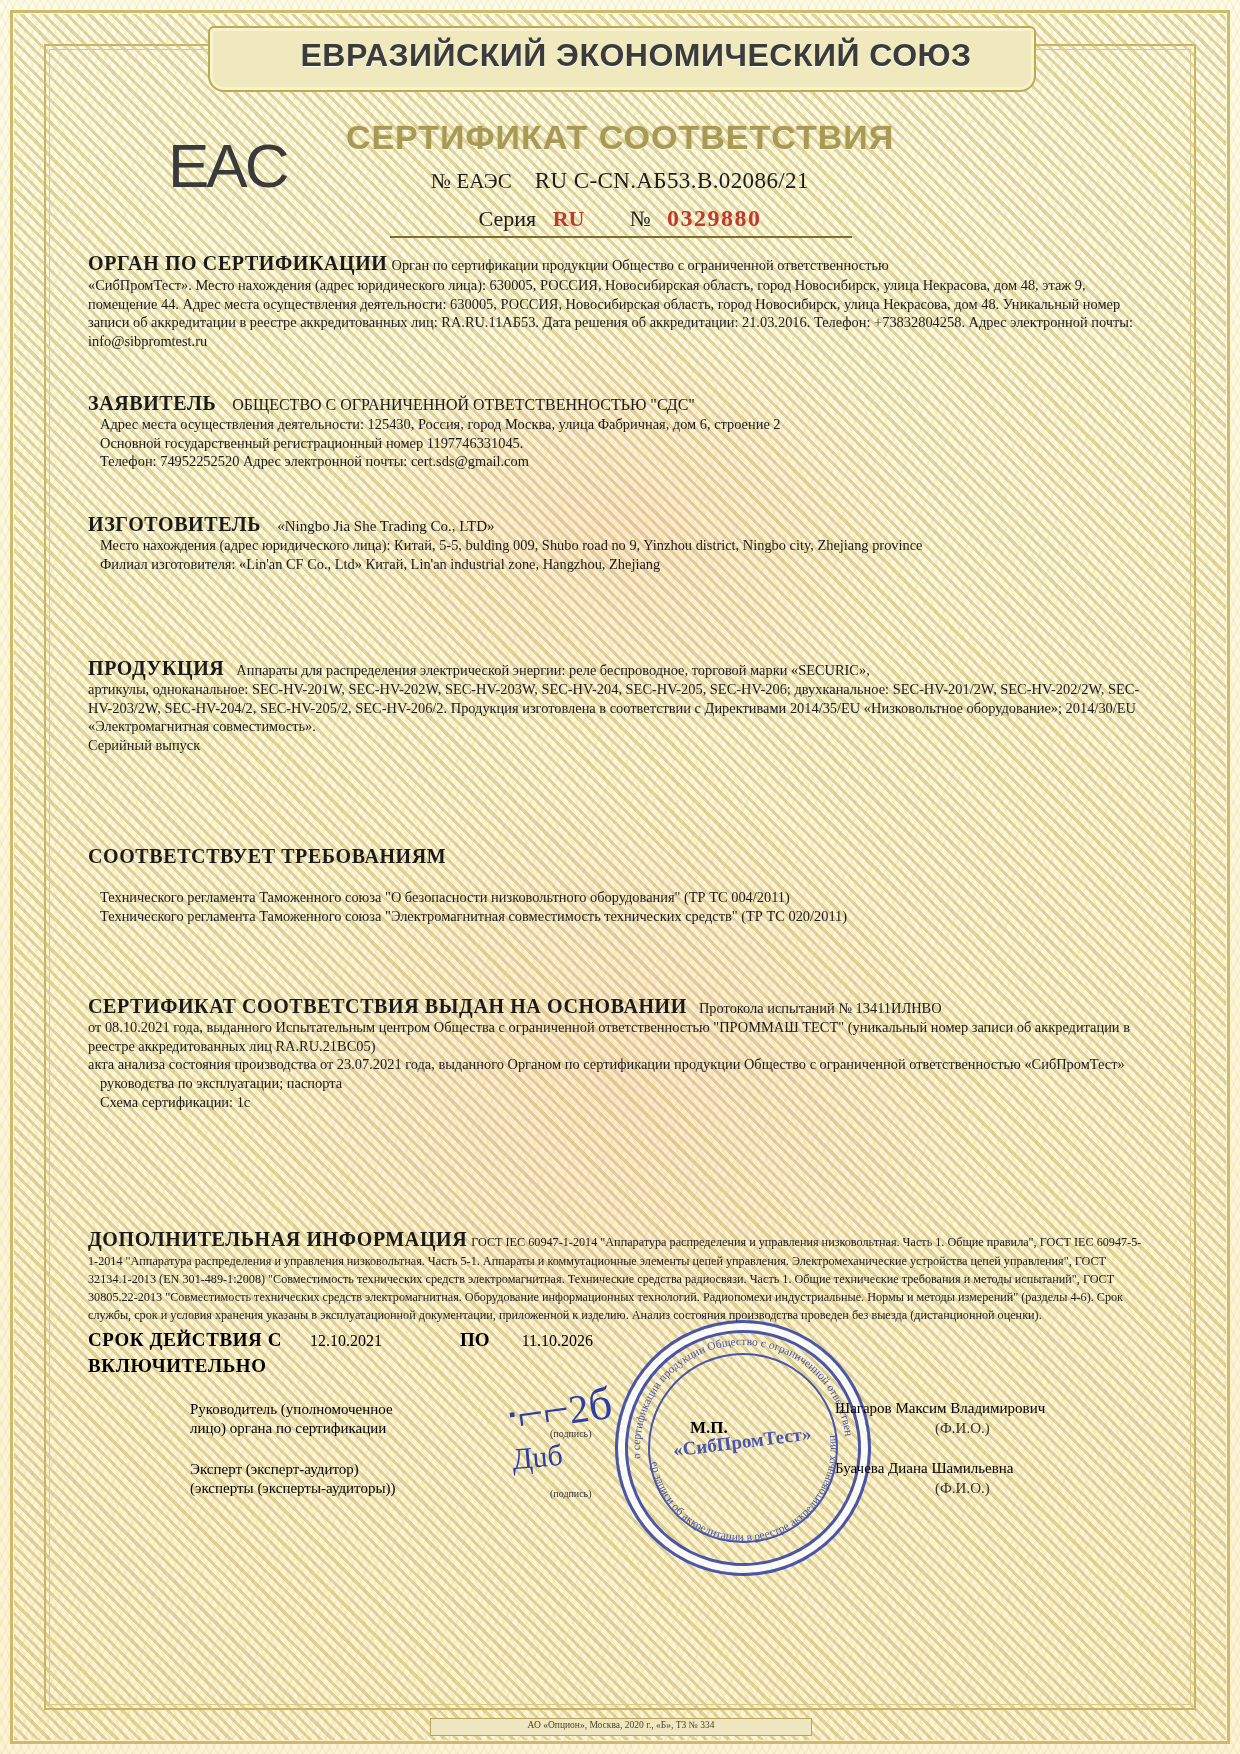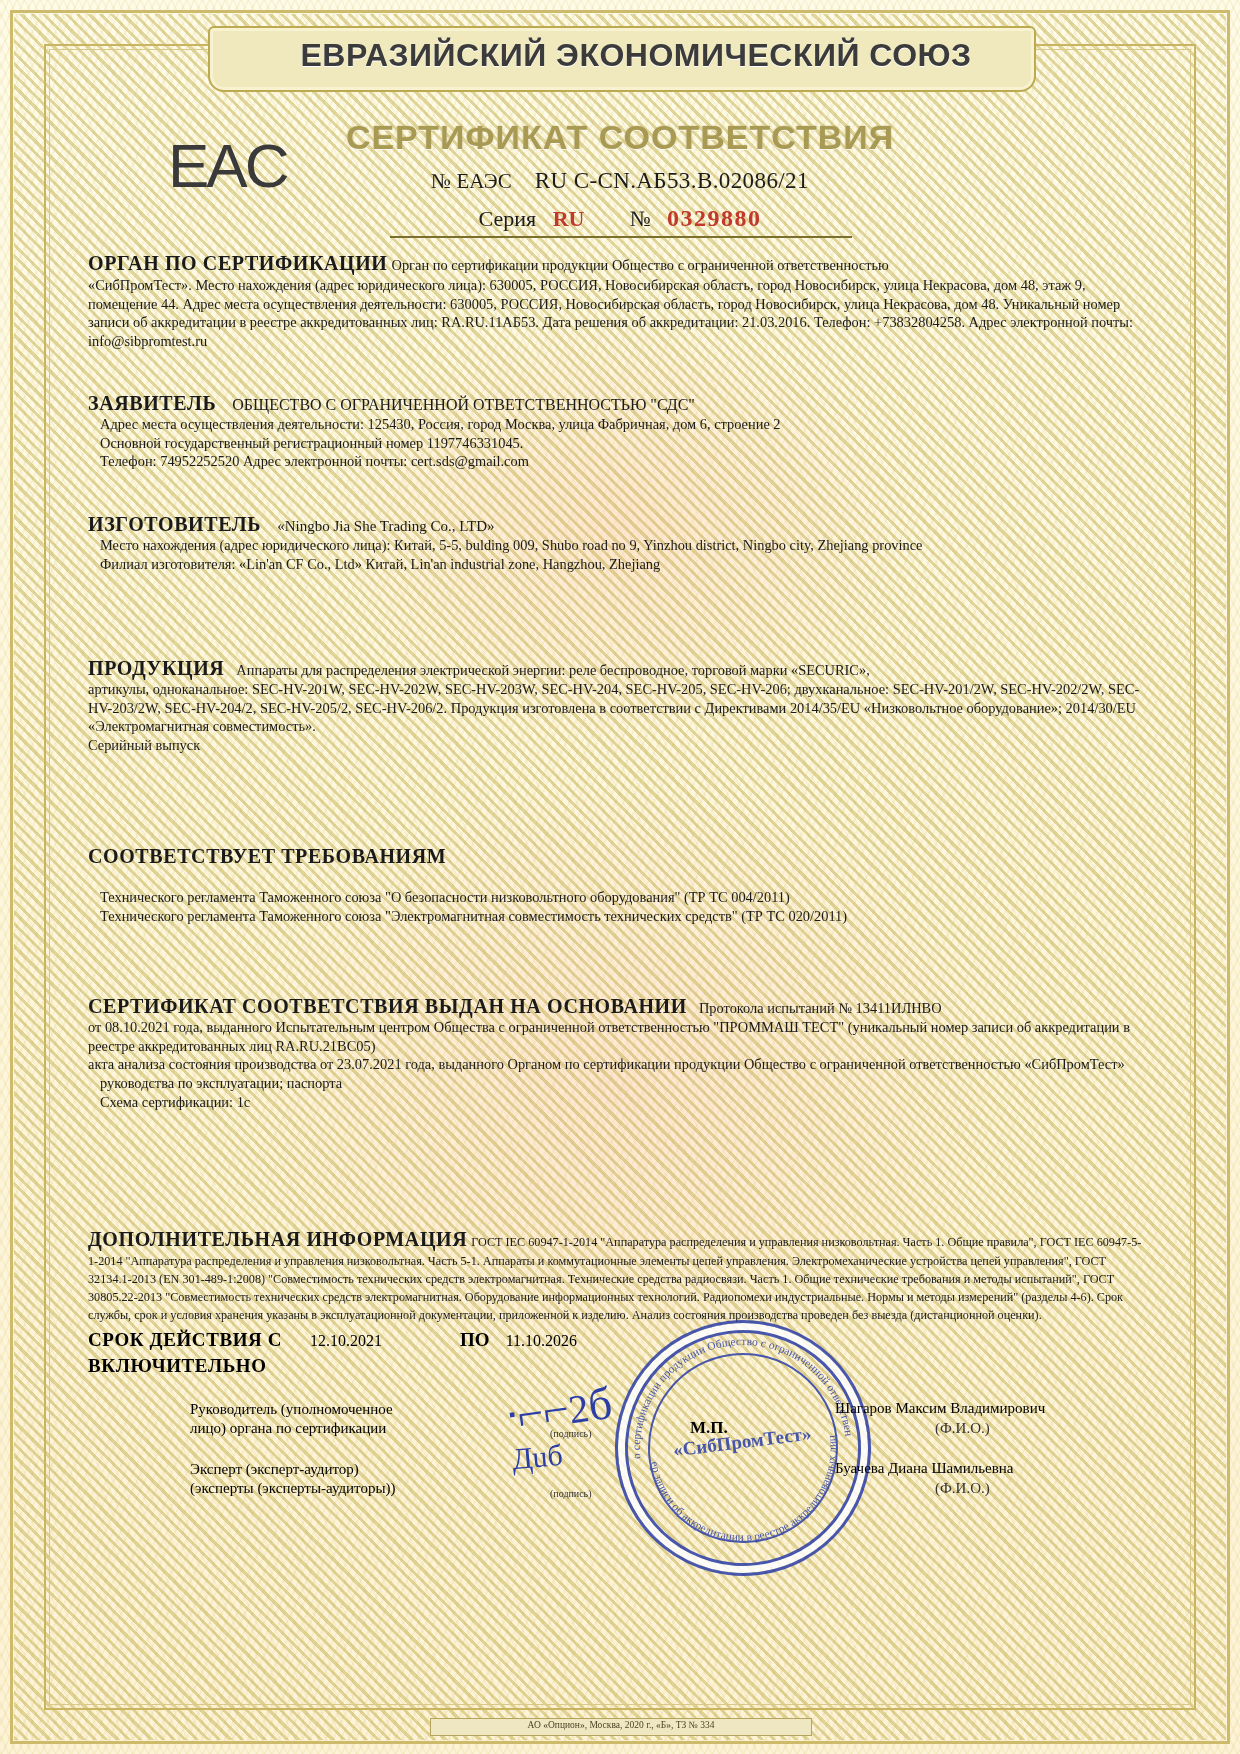--- a/index.html
+++ b/index.html
@@ -138,21 +138,21 @@
   #addinfo { left:88px; top:1228px; width:1060px; }
 
   .indent { padding-left:12px; }
 
   
   .validity { position:absolute; left:88px; top:1329px; width:1060px; }
   .validity .row1 { display:flex; align-items:baseline; }
   .validity .from-lbl { font-weight:bold; font-size:19px; letter-spacing:0.6px; }
   .validity .from-val { font-size:16px; margin-left:28px; }
   .validity .po-lbl { font-weight:bold; font-size:19px; margin-left:78px; }
-  .validity .po-val { font-size:16px; margin-left:16px; }
+  .validity .po-val { font-size:16px; margin-left:32px; }
   .validity .row2 { font-weight:bold; font-size:19px; letter-spacing:0.6px; margin-top:4px; }
 
   
   .sig { position:absolute; left:190px; top:1400px; width:960px; font-size:15px; }
   .sig-row { position:relative; height:60px; }
   .sig .role { position:absolute; left:0; top:0; line-height:1.25; }
   .sig .podpis { position:absolute; left:360px; top:28px; font-size:10px; color:#333; }
   .sig .fio { position:absolute; left:645px; top:0; }
   .sig .fio-sub { position:absolute; left:745px; top:20px; font-size:15px; color:#333; }
   .sig .mp { position:absolute; left:500px; top:18px; font-weight:bold; font-size:17px; }

